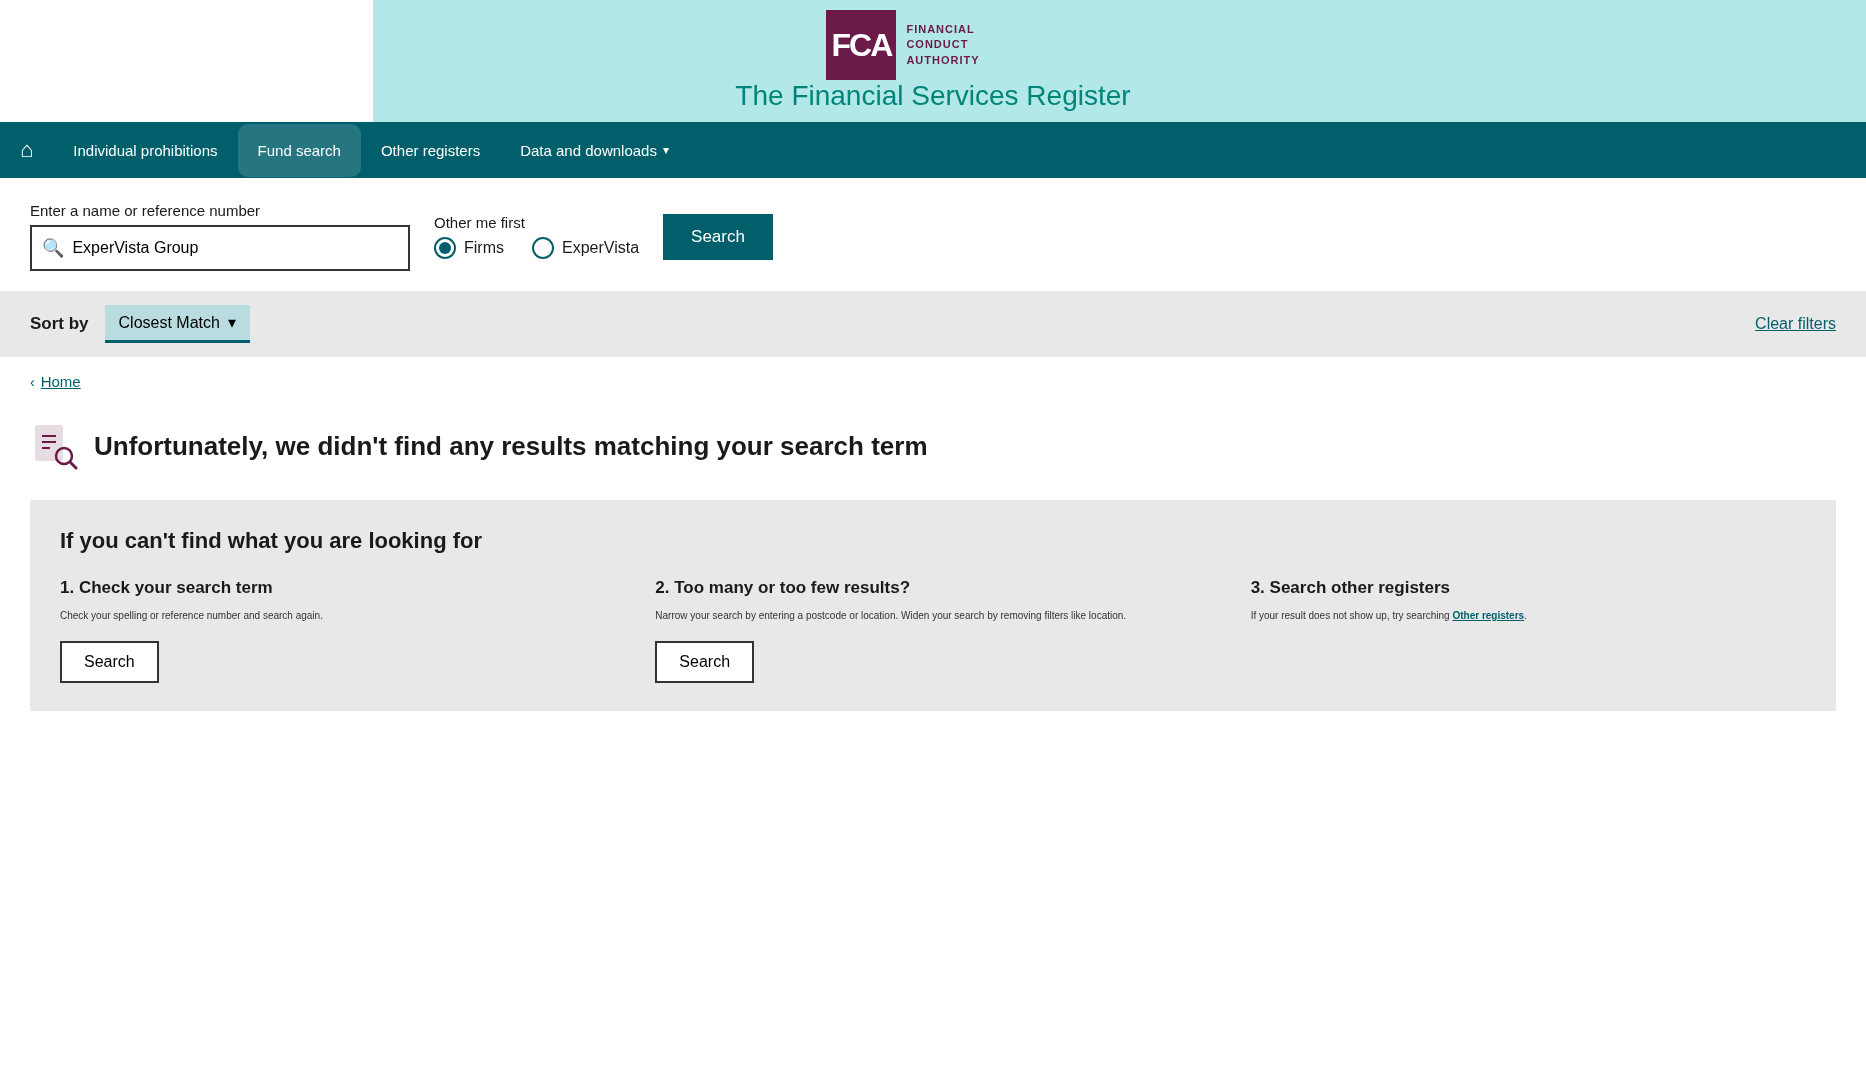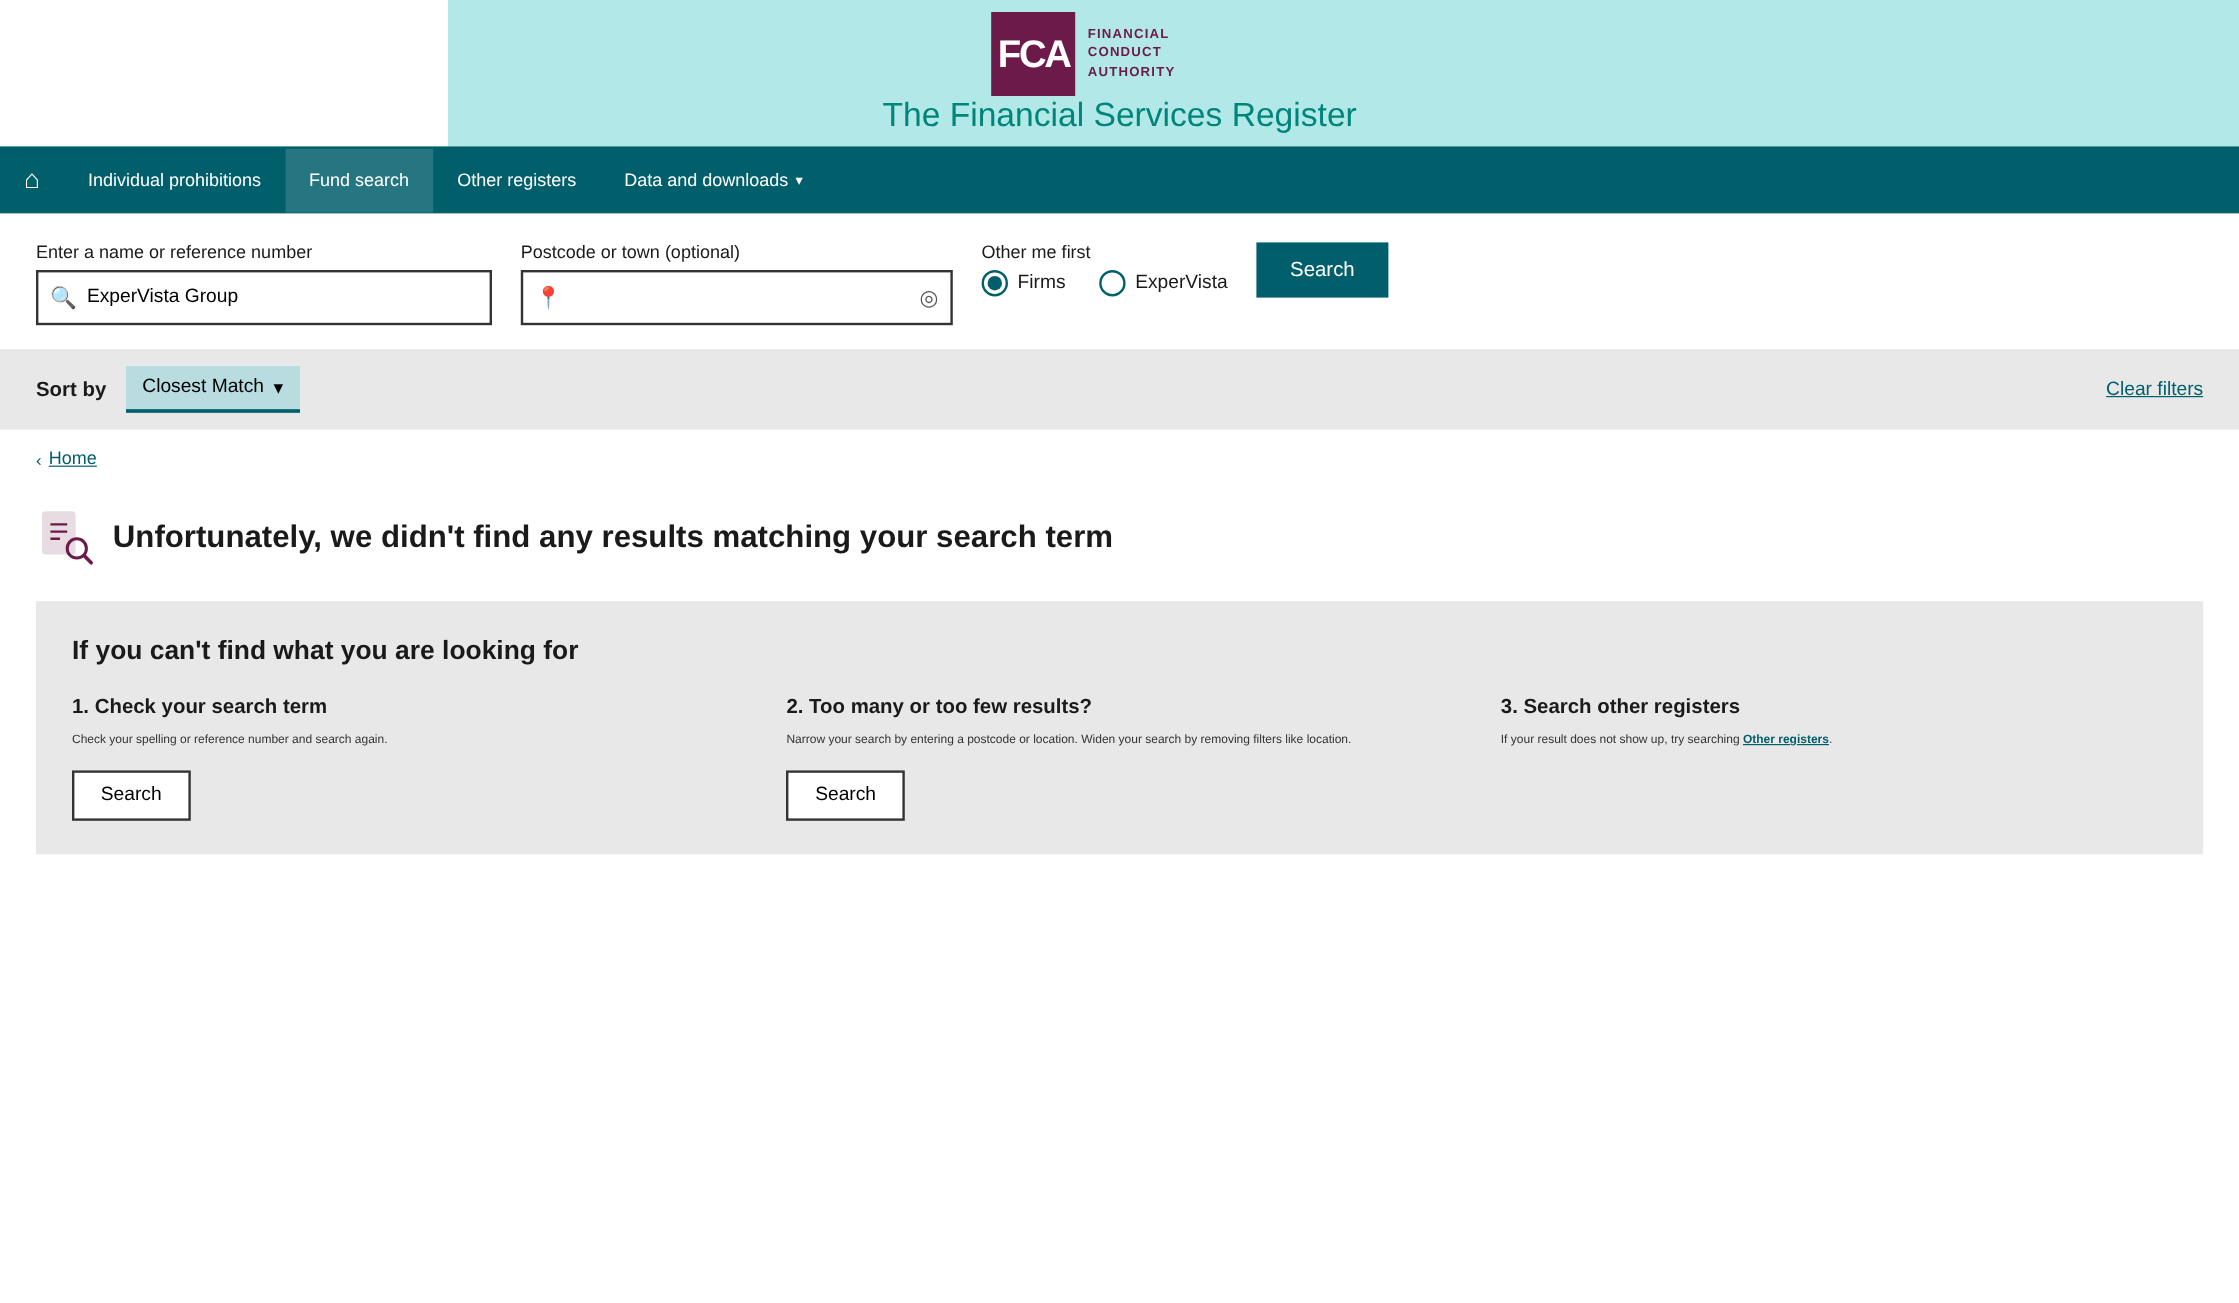--- a/index.html
+++ b/index.html
@@ -65,31 +65,31 @@
     .nav-link {
       color: #fff;
       text-decoration: none;
       font-size: 15px;
       padding: 18px 20px;
       display: inline-flex;
       align-items: center;
       gap: 6px;
       cursor: pointer;
     }
-    .nav-link.active { background: rgba(255,255,255,0.15); }
+    .nav-link.active { background: rgba(255,255,255,0.15); border-radius: 10px; }
     .nav-chevron { font-size: 12px; }
 
     
     .search-section {
       padding: 24px 30px 20px 30px;
       background: #fff;
     }
     .search-row {
       display: flex;
-      align-items: flex-start;
+      align-items: center;
       gap: 24px;
       flex-wrap: wrap;
     }
     .search-field-group {
       display: flex;
       flex-direction: column;
       gap: 6px;
     }
     .search-field-group label {
       font-size: 15px;
@@ -305,28 +305,20 @@
   <div class="search-row">
 
     <div class="search-field-group">
       <label>Enter a name or reference number</label>
       <div class="search-input-wrapper name-input">
         <span class="search-icon-char">🔍</span>
         <input type="text" value="ExperVista Group" style="">
       </div>
     </div>
 
-    <div class="search-field-group">
-      <label>Postcode or town (optional)</label>
-      <div class="search-input-wrapper postcode-input">
-        <span class="location-icon-char">📍</span>
-        <input type="text" value="" style="">
-        <span class="gps-icon-char">◎</span>
-      </div>
-    </div>
 
     <div class="show-me-group">
       <span class="show-me-label">Other me first</span>
       <div class="radio-row">
         <div class="radio-option">
           <div class="radio-circle selected"></div>
           <span class="radio-label">Firms</span>
         </div>
         <div class="radio-option">
           <div class="radio-circle"></div>

